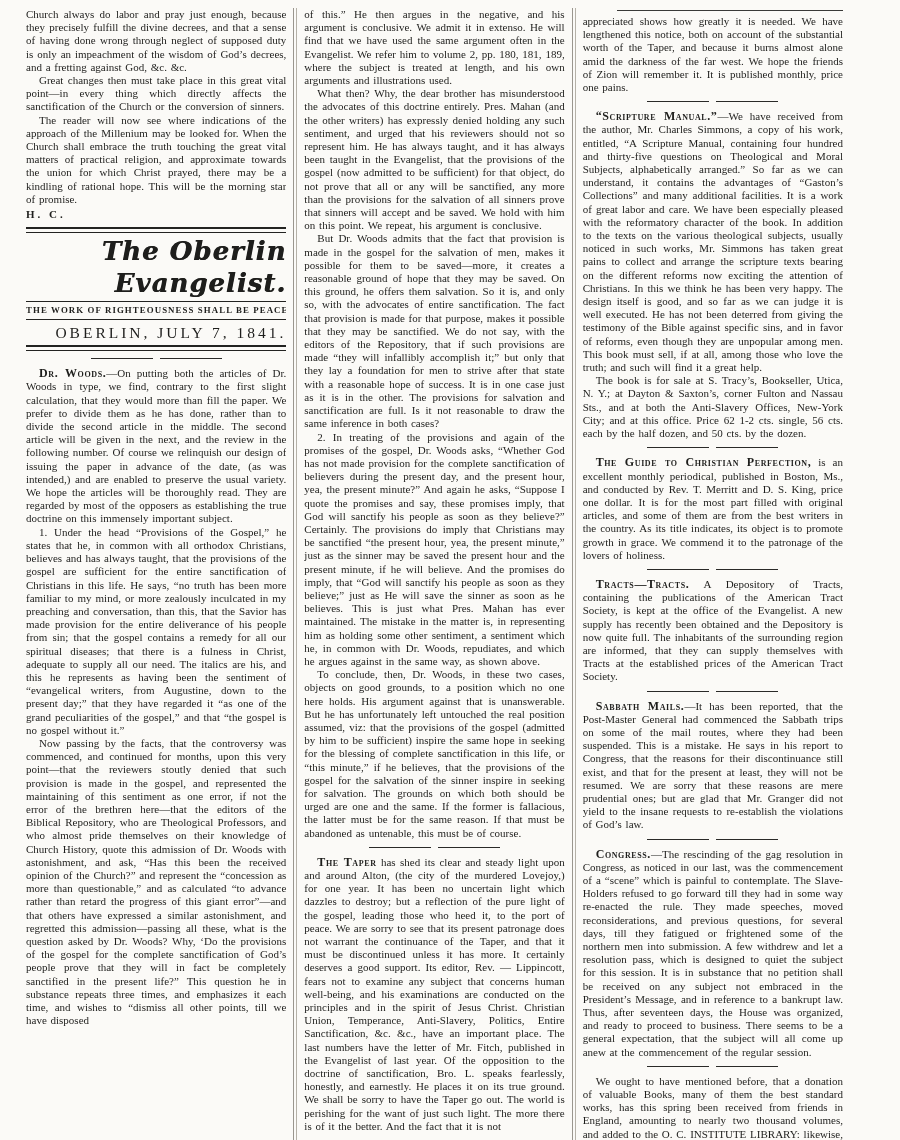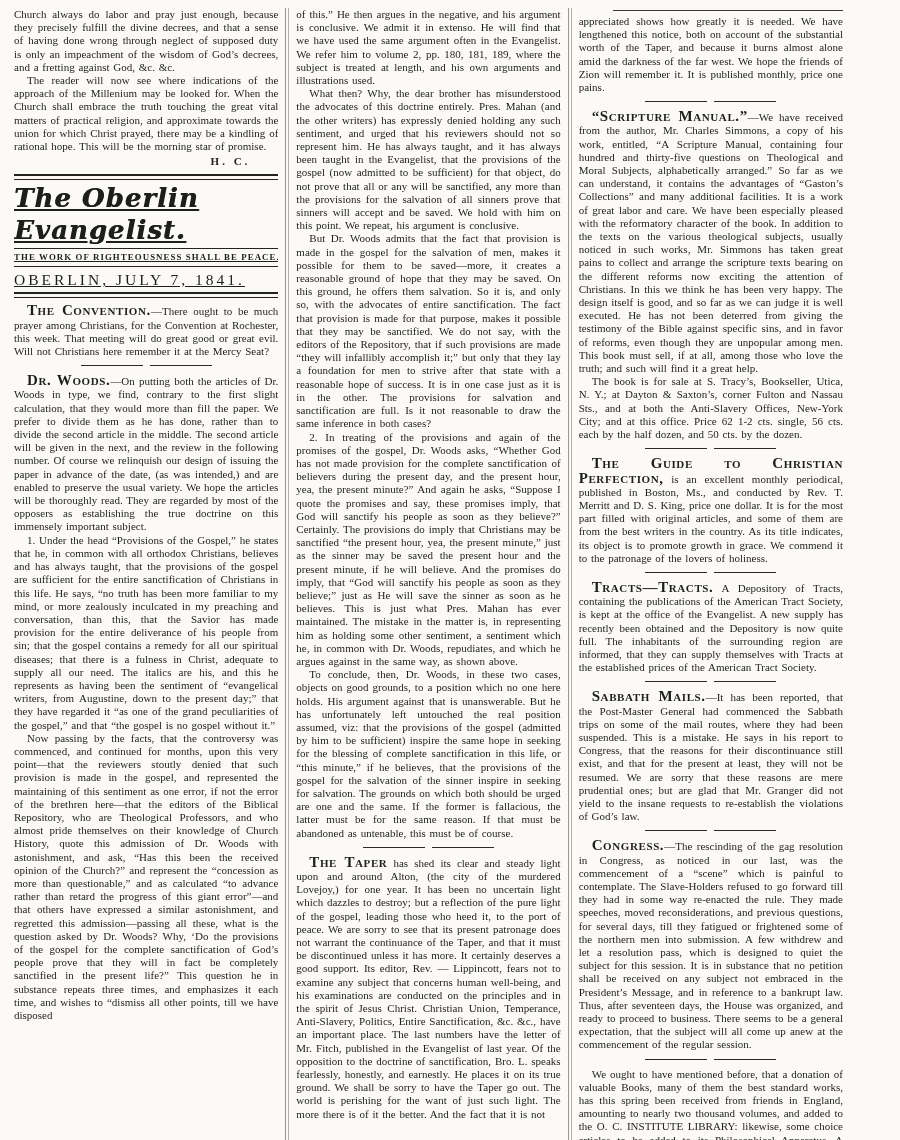--- a/index.html
+++ b/index.html
@@ -4,38 +4,38 @@
 <style>
   html,body{margin:0;padding:0;}
   body{
     width:900px;height:1140px;overflow:hidden;
     background:#fbfaf7;color:#1e1e1c;
     font-family:"Liberation Serif","DejaVu Serif",serif;
     font-size:11px;line-height:13.2px;
   }
   #paper{
     display:flex;box-sizing:border-box;
-    width:851px;height:1140px;padding:8px 8px 0 14px;
+    width:851px;height:1140px;padding:8px 8px 0 26px;
   }
   .col{flex:1 1 0;min-width:0;text-align:justify;hyphens:auto;overflow:hidden;}
   .col-div{
     width:2px;flex:0 0 2px;margin:0 7px;
     border-left:1px solid #9a968e;border-right:1px solid #b5b1a8;
   }
   .para{margin:0;text-indent:13px;word-spacing:1px;}
   .para.noindent{text-indent:0;}
-  .lead{font-variant:small-caps;letter-spacing:0.6px;font-weight:bold;font-size:15px;}
-  .sig{text-align:right;padding-right:28px;font-weight:bold;letter-spacing:3px;margin:2px 0 4px 0;}
+  .lead{font-variant:small-caps;letter-spacing:0.6px;font-weight:bold;font-size:12px;}
+  .sig{padding-right:28px;font-weight:bold;letter-spacing:3px;margin:2px 0 4px 0;}
   .sec-rule{display:flex;justify-content:center;gap:7px;margin:7px auto 7px auto;height:2px;}
   .sec-rule::before,.sec-rule::after{
     content:"";flex:0 0 62px;border-top:1.5px solid #2a2a28;height:0;
   }
   .topline{border-top:1px solid #3a3a38;margin:2px 0 4px 34px;height:0;}
   
-  .masthead{margin:6px 0 6px 0;text-align:left;text-decoration:underline;}
+  .masthead{margin:6px 0 6px 0;text-align:right;}
   .mh-rule-heavy{height:3px;border-top:2.5px solid #232321;border-bottom:1px solid #232321;margin:1px 0;}
   .mh-rule-thin{height:0;border-top:1px solid #232321;margin:2px 0;}
   .mh-title{
     font-family:"DejaVu Serif",serif;font-weight:bold;font-style:italic;
     font-size:26px;line-height:32px;letter-spacing:1px;
     text-shadow:0.5px 0 0 #1e1e1c;
     margin:2px 0 1px 0;text-indent:0;
   }
   .mh-motto{
     font-weight:bold;font-size:8.8px;line-height:13px;letter-spacing:1.1px;
@@ -45,32 +45,32 @@
     font-size:15.5px;line-height:22px;letter-spacing:3px;font-weight:500;
     text-indent:0;
   }
 </style>
 </head>
 <body>
 
 <div id="paper">
     <div class="col">
       <p class="para noindent"><span>Church always do labor and pray just enough, because they precisely fulfill the divine decrees, and that a sense of having done wrong through neglect of supposed duty is only an impeachment of the wisdom of God’s decrees, and a fretting against God, &amp;c. &amp;c.</span></p>
+      <p class="para"><span>Great changes then must take place in this great vital point—in every thing which directly affects the sanctification of the Church or the conversion of sinners.</span></p>
       <p class="para"><span>The reader will now see where indications of the approach of the Millenium may be looked for. When the Church shall embrace the truth touching the great vital matters of practical religion, and approximate towards the union for which Christ prayed, there may be a kindling of rational hope. This will be the morning star of promise.</span></p>
       <div class="sig">H. C.</div>
       <div class="masthead">
         <div class="mh-rule-heavy"></div>
         <div class="mh-title">The Oberlin Evangelist.</div>
         <div class="mh-rule-thin"></div>
         <div class="mh-motto">THE WORK OF RIGHTEOUSNESS SHALL BE PEACE.—Is. 32: 17.</div>
         <div class="mh-rule-thin"></div>
         <div class="mh-date">OBERLIN, JULY 7, 1841.</div>
         <div class="mh-rule-heavy"></div>
       </div>
-      <p class="para"><span class="lead">The Convention.</span><span>—There ought to be much prayer among Christians, for the Convention at Rochester, this week. That meeting will do great good or great evil. Will not Christians here remember it at the Mercy Seat?</span></p>
       <div class="sec-rule"></div>
       <p class="para"><span class="lead">Dr. Woods.</span><span>—On putting both the articles of Dr. Woods in type, we find, contrary to the first slight calculation, that they would more than fill the paper. We prefer to divide them as he has done, rather than to divide the second article in the middle. The second article will be given in the next, and the review in the following number. Of course we relinquish our design of issuing the paper in advance of the date, (as was intended,) and are enabled to preserve the usual variety. We hope the articles will be thoroughly read. They are regarded by most of the opposers as establishing the true doctrine on this immensely important subject.</span></p>
       <p class="para"><span>1. Under the head “Provisions of the Gospel,” he states that he, in common with all orthodox Christians, believes and has always taught, that the provisions of the gospel are sufficient for the entire sanctification of Christians in this life. He says, “no truth has been more familiar to my mind, or more zealously inculcated in my preaching and conversation, than this, that the Savior has made provision for the entire deliverance of his people from sin; that the gospel contains a remedy for all our spiritual diseases; that there is a fulness in Christ, adequate to supply all our need. The italics are his, and this he represents as having been the sentiment of “evangelical writers, from Augustine, down to the present day;” that they have regarded it “as one of the grand peculiarities of the gospel,” and that “the gospel is no gospel without it.”</span></p>
       <p class="para"><span>Now passing by the facts, that the controversy was commenced, and continued for months, upon this very point—that the reviewers stoutly denied that such provision is made in the gospel, and represented the maintaining of this sentiment as one error, if not the error of the brethren here—that the editors of the Biblical Repository, who are Theological Professors, and who almost pride themselves on their knowledge of Church History, quote this admission of Dr. Woods with astonishment, and ask, “Has this been the received opinion of the Church?” and represent the “concession as more than questionable,” and as calculated “to advance rather than retard the progress of this giant error”—and that others have expressed a similar astonishment, and regretted this admission—passing all these, what is the question asked by Dr. Woods? Why, ‘Do the provisions of the gospel for the complete sanctification of God’s people prove that they will in fact be completely sanctified in the present life?” This question he in substance repeats three times, and emphasizes it each time, and wishes to “dismiss all other points, till we have disposed</span></p>
     </div>
     <div class="col-div"></div>
     <div class="col">
       <p class="para noindent"><span>of this.” He then argues in the negative, and his argument is conclusive. We admit it in extenso. He will find that we have used the same argument often in the Evangelist. We refer him to volume 2, pp. 180, 181, 189, where the subject is treated at length, and his own arguments and illustrations used.</span></p>
       <p class="para"><span>What then? Why, the dear brother has misunderstood the advocates of this doctrine entirely. Pres. Mahan (and the other writers) has expressly denied holding any such sentiment, and urged that his reviewers should not so represent him. He has always taught, and it has always been taught in the Evangelist, that the provisions of the gospel (now admitted to be sufficient) for that object, do not prove that all or any will be sanctified, any more than the provisions for the salvation of all sinners prove that sinners will accept and be saved. We hold with him on this point. We repeat, his argument is conclusive.</span></p>
       <p class="para"><span>But Dr. Woods admits that the fact that provision is made in the gospel for the salvation of men, makes it possible for them to be saved—more, it creates a reasonable ground of hope that they may be saved. On this ground, he offers them salvation. So it is, and only so, with the advocates of entire sanctification. The fact that provision is made for that purpose, makes it possible that they may be sanctified. We do not say, with the editors of the Repository, that if such provisions are made “they will infallibly accomplish it;” but only that they lay a foundation for men to strive after that state with a reasonable hope of success. It is in one case just as it is in the other. The provisions for salvation and sanctification are full. Is it not reasonable to draw the same inference in both cases?</span></p>

